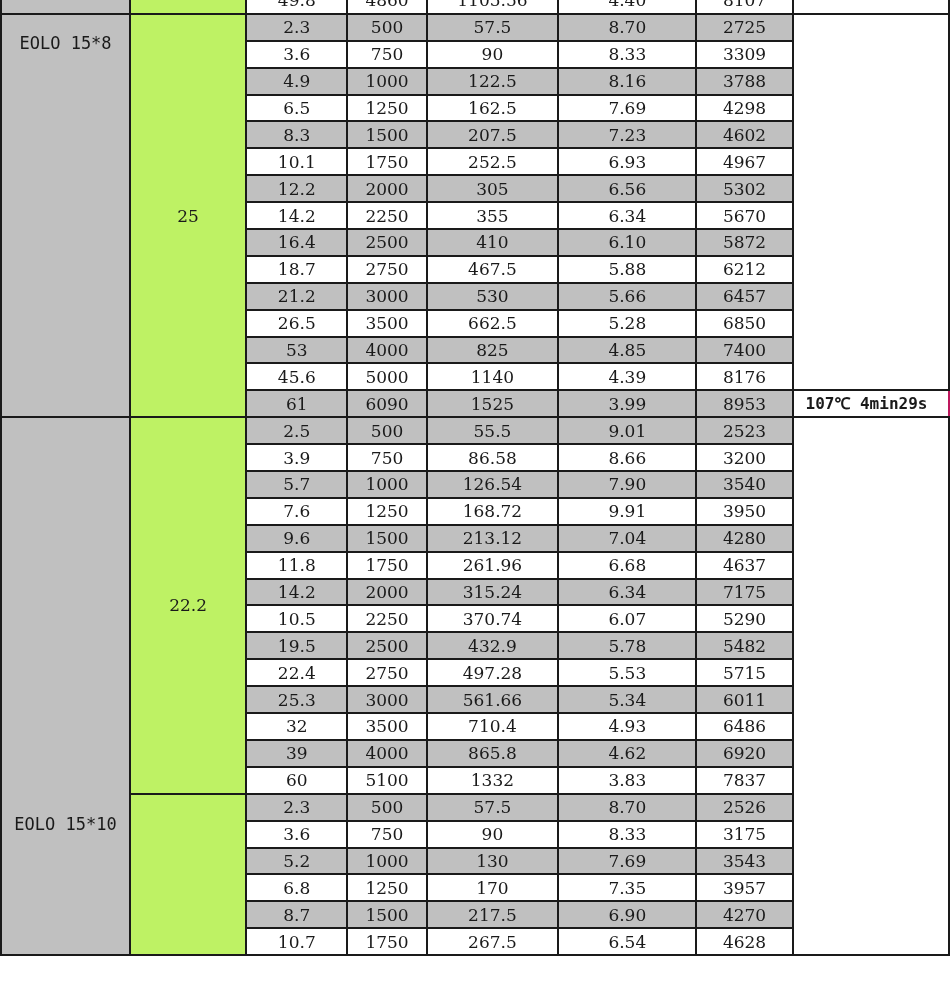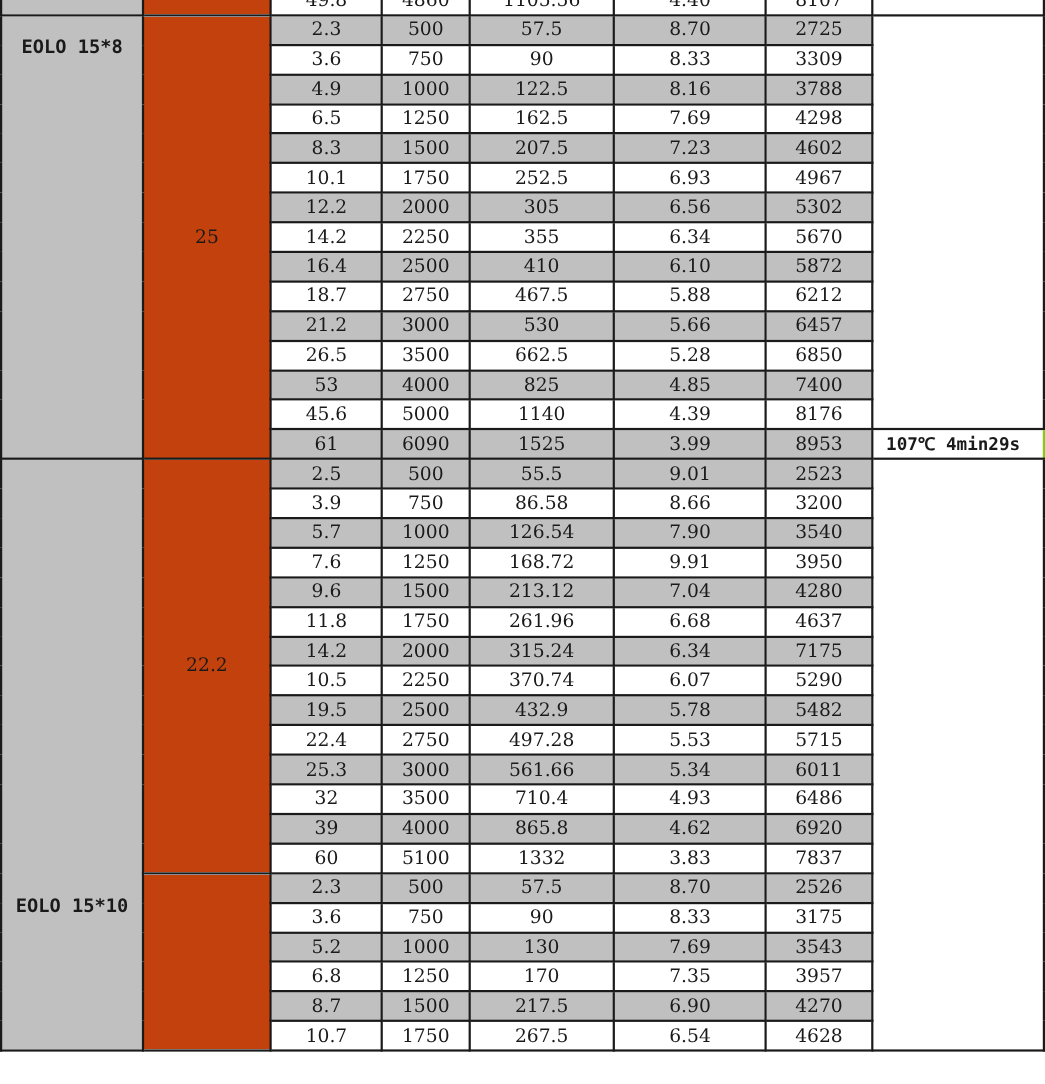--- a/index.html
+++ b/index.html
@@ -10,26 +10,26 @@
   td { border: 2px solid #1a1a1a; height: 24.9px; padding: 0; text-align: center;
        font-size: 17px; line-height: 24px; white-space: nowrap; overflow: hidden; }
   col.c-model { width: 131px; }
   col.c-volt  { width: 122px; }
   col.c-amp   { width: 106px; }
   col.c-rpm   { width: 82px; }
   col.c-watt  { width: 136px; }
   col.c-eff   { width: 146px; }
   col.c-thr   { width: 100px; }
   col.c-note  { width: 158px; }
-  td.model { background: #c0c0c0; font-weight: bold; vertical-align: top; font-size: 17px;
+  td.model { background: #c0c0c0; font-weight: normal; vertical-align: top; font-size: 17px;
              font-family: "DejaVu Sans Mono", "Liberation Mono", monospace; }
   td.model-label { vertical-align: middle; }
-  td.volt { background: #c2410c; margin-top: 38px; }
+  td.volt { background: #bef264; margin-top: 38px; }
   tr.shade td.d { background: #c0c0c0; }
-  td.note { background: #ffffff; border-right: 2px solid #84cc16; font-weight: bold;
+  td.note { background: #ffffff; border-right: 2px solid #be185d; font-weight: bold;
             font-family: "DejaVu Sans Mono", "Liberation Mono", monospace; font-size: 16px; text-align: left; padding-left: 12px; }
   td.note-empty { background: #ffffff; }
 </style>
 </head>
 <body>
 
 <div class="page">
 <table>
   <colgroup>
     <col class="c-model">

